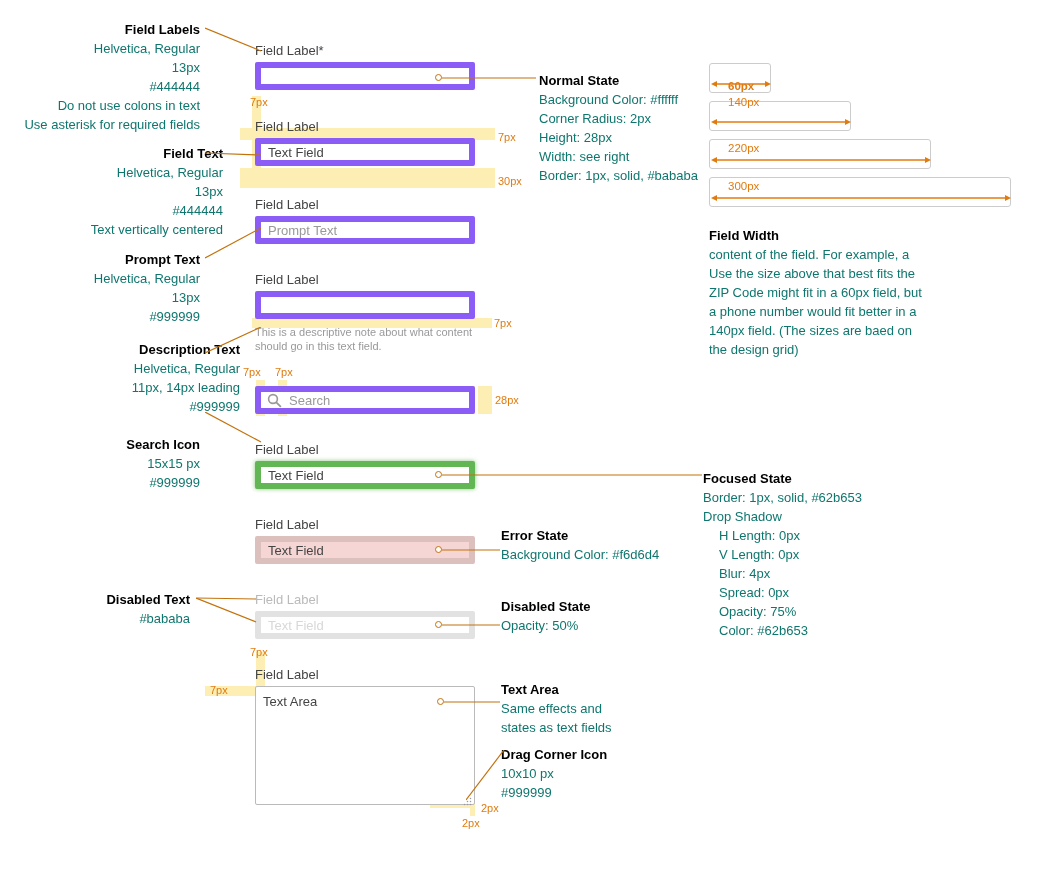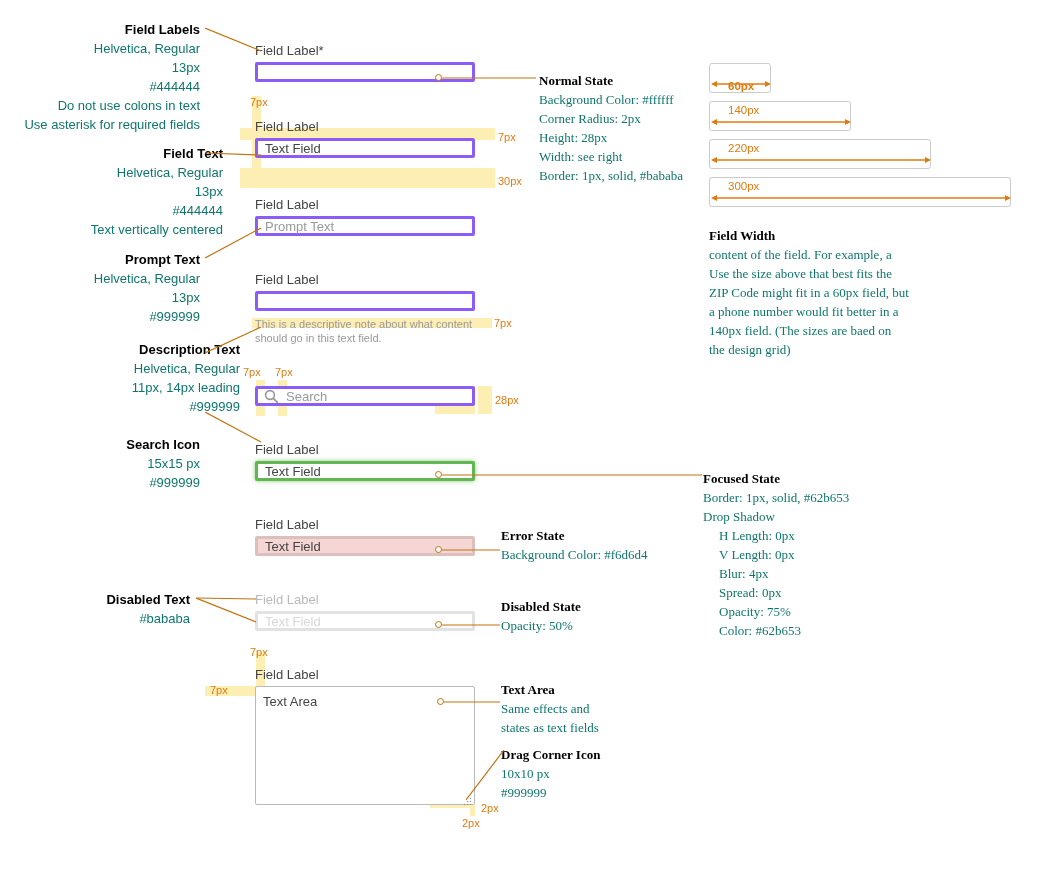--- a/index.html
+++ b/index.html
@@ -27,21 +27,21 @@
     white-space: nowrap;
   }
   .anno-line {
     font-size: 13px;
     font-weight: normal;
     color: #0f766e;
     line-height: 19px;
     white-space: nowrap;
   }
   .anno-right { text-align: right; }
-  .anno-left  { text-align: left; font-family: Liberation Serif, serif; }
+  .anno-left  { text-align: left; }
   .anno-indent { padding-left: 16px; }
   .marker-dot {
     position: absolute;
     width: 7px;
     height: 7px;
     border: 1px solid #c2720c;
     border-radius: 50%;
     background: #ffffff;
     box-sizing: border-box;
   }
@@ -50,22 +50,22 @@
   .field-label {
     font-size: 13px;
     color: #444444;
     line-height: 17px;
     white-space: nowrap;
   }
   .field-label.disabled { color: #bababa; }
 
   .field-box {
     box-sizing: border-box;
-    height: 20px;
-    border: 3px solid #8b5cf6;
+    height: 28px;
+    border: 6px solid #8b5cf6;
     border-radius: 2px;
     background: #ffffff;
     display: flex;
     align-items: center;
     padding-left: 7px;
   }
   .field-text {
     font-size: 13px;
     color: #444444;
     line-height: 1;
@@ -366,21 +366,21 @@
 
 <div class="width-box" style="left:709px; top:63px; width:62px; height:30px;"></div>
 <div class="width-label" style="left:728px; top:80px;font-weight:bold;">60px</div>
 <svg class="dim-arrow" style="left:711px; top:79px;" width="60" height="10" viewBox="0 0 60 10">
   <line x1="3" y1="5" x2="57" y2="5" stroke="#e07b10" stroke-width="1.3"></line>
   <polygon points="0,5 6,2 6,8" fill="#e07b10"></polygon>
   <polygon points="60,5 54,2 54,8" fill="#e07b10"></polygon>
 </svg>
 
 <div class="width-box" style="left:709px; top:101px; width:142px; height:30px;"></div>
-<div class="width-label" style="left:728px; top:104px;text-align:right;">140px</div>
+<div class="width-label" style="left:728px; top:96px;text-align:right;">140px</div>
 <svg class="dim-arrow" style="left:711px; top:117px;" width="140" height="10" viewBox="0 0 140 10">
   <line x1="3" y1="5" x2="137" y2="5" stroke="#e07b10" stroke-width="1.3"></line>
   <polygon points="0,5 6,2 6,8" fill="#e07b10"></polygon>
   <polygon points="140,5 134,2 134,8" fill="#e07b10"></polygon>
 </svg>
 
 <div class="width-box" style="left:709px; top:139px; width:222px; height:30px;"></div>
 <div class="width-label" style="left:728px; top:142px;">220px</div>
 <svg class="dim-arrow" style="left:711px; top:155px;" width="220" height="10" viewBox="0 0 220 10">
   <line x1="3" y1="5" x2="217" y2="5" stroke="#e07b10" stroke-width="1.3"></line>

